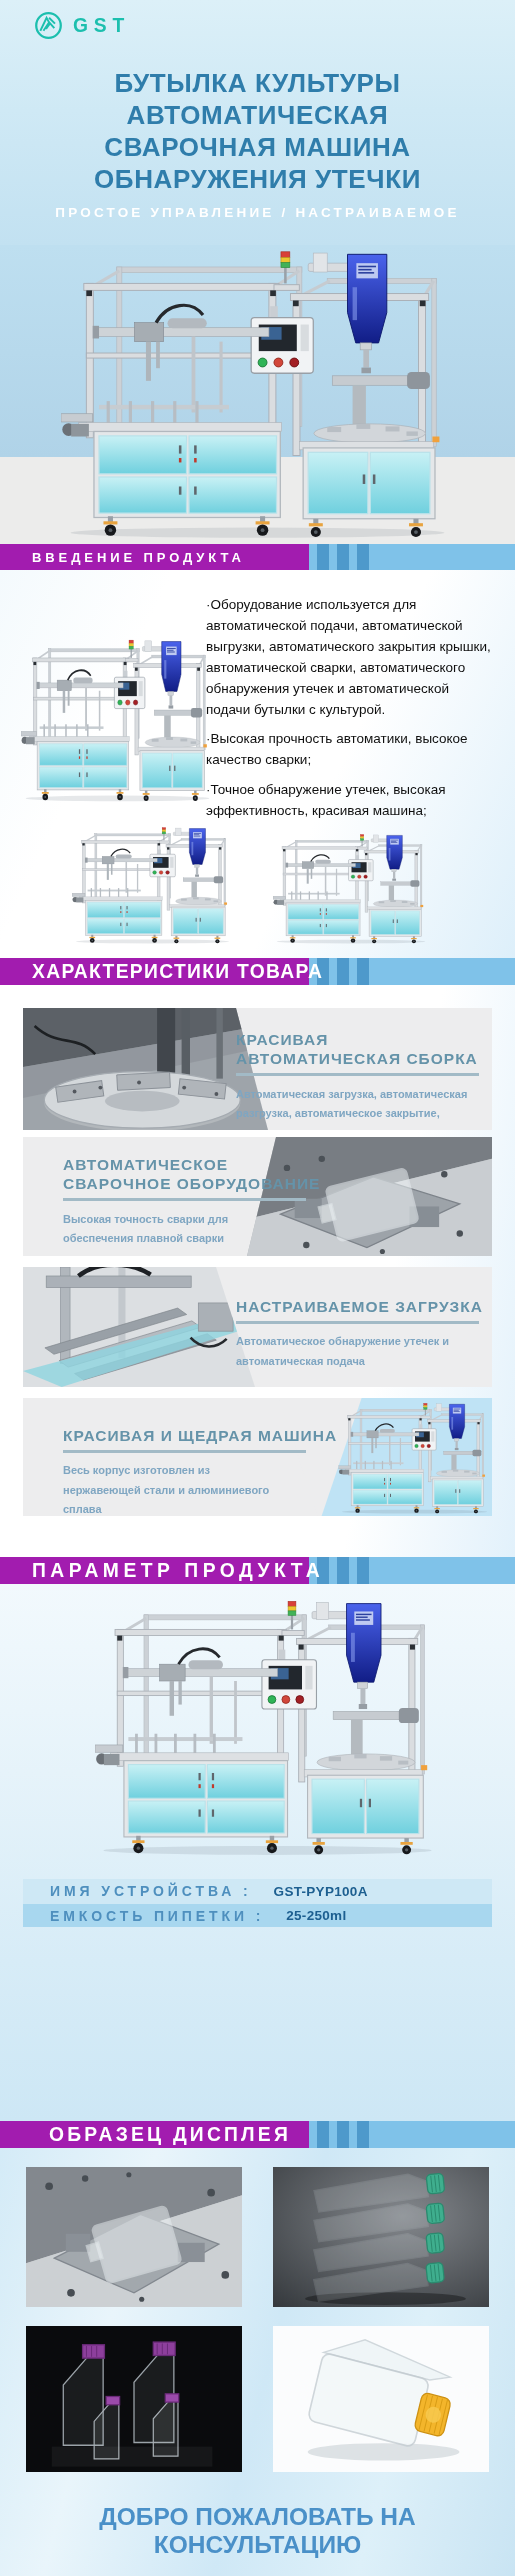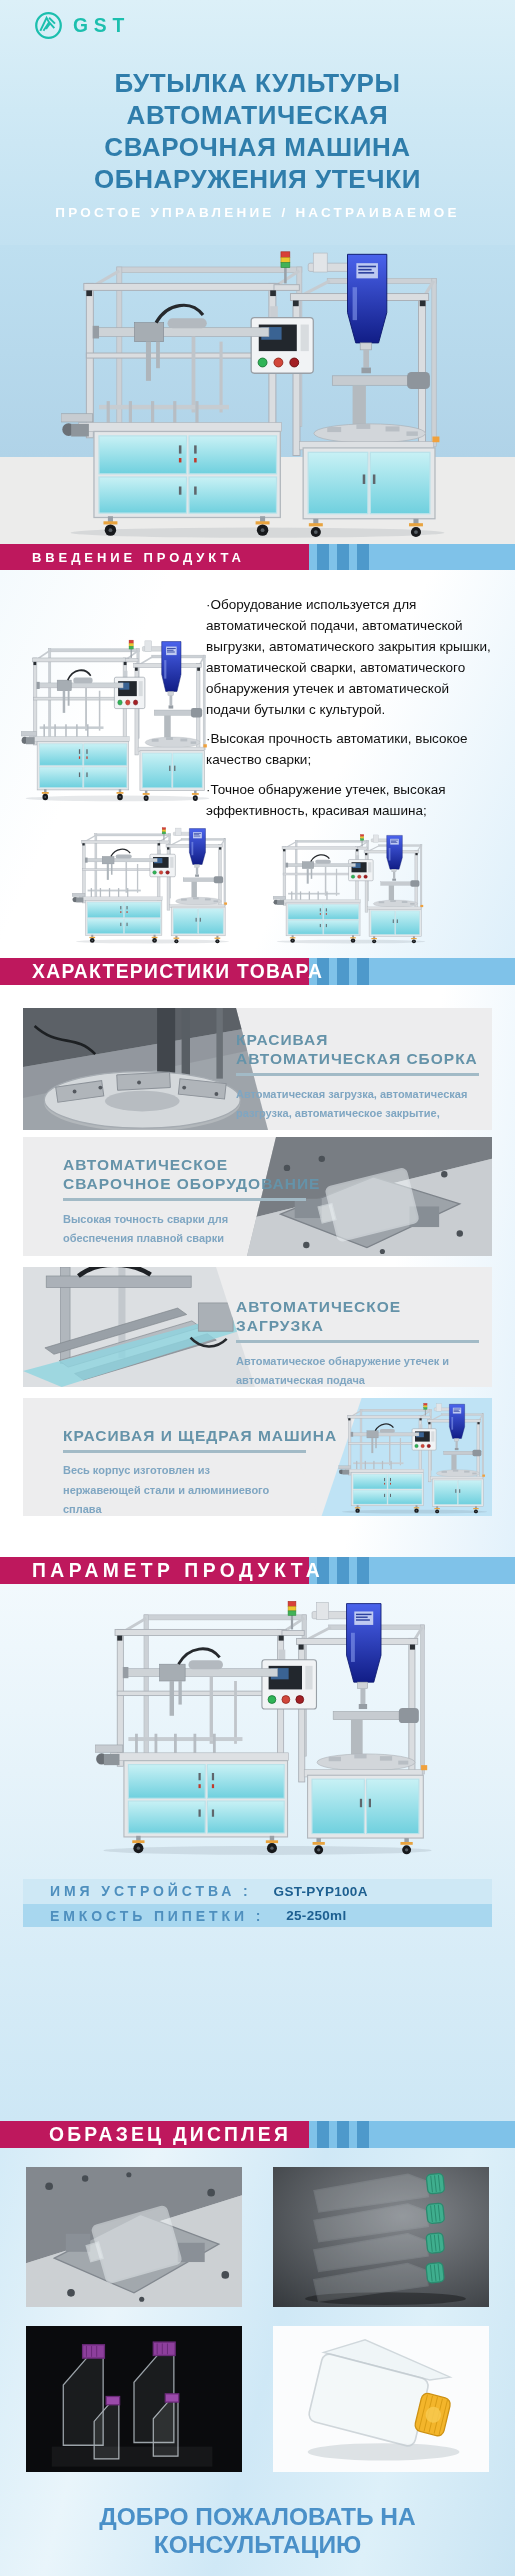--- a/index.html
+++ b/index.html
@@ -25,21 +25,21 @@
   .logo-mark { width:31px; height:31px; }
   .logo-text { color:#1cbfae; font-size:19.3px; font-weight:bold; letter-spacing:5.8px; }
 
   
   .hero-title { position:absolute; left:0; top:67px; width:515px; text-align:center; }
   .hero-title .tl { font-size:26px; line-height:32px; font-weight:bold; color:#2f7dab; letter-spacing:0.6px; }
   .hero-sub { position:absolute; left:0; top:205px; width:515px; text-align:center;
               color:#ffffff; font-size:13.5px; font-weight:bold; letter-spacing:3.2px; }
 
   
-  .sbar { position:absolute; left:0; width:515px; background:#be185d; }
+  .sbar { position:absolute; left:0; width:515px; background:#a21caf; }
   .sbar .sb-right { position:absolute; top:0; bottom:0; left:309px; right:0; background:#7fc2e9; }
   .sbar .sb-stripe { position:absolute; top:0; bottom:0; width:12.2px; background:#4e99cb; }
   .sbar .st1 { left:317px; } .sbar .st2 { left:337px; } .sbar .st3 { left:357px; }
   .sbar .sb-label { position:relative; z-index:2; height:100%; display:flex; align-items:center;
                     padding-left:32px; color:#ffffff; font-weight:bold; }
   .sbar--sm .sb-label { font-size:13px; letter-spacing:3.9px; }
   .sbar--lg .sb-label { font-size:19.3px; letter-spacing:1.3px; }
   .sbar--ls .sb-label { font-size:19.3px; letter-spacing:4.5px; }
   .sbar--md .sb-label { font-size:19.3px; letter-spacing:3.2px; }
 
@@ -393,21 +393,21 @@
           <polygon points="34,126 240,64 254,74 48,136" fill="#99a0a7"></polygon>
           <polygon points="56,146 262,84 276,94 70,156" fill="#b5bbc1"></polygon>
           <polygon points="80,166 286,104 300,114 94,176" fill="#9aa1a8"></polygon>
         </g>
         <polygon points="0,162 318,76 360,92 60,187" fill="#8fd4e0" opacity="0.8"></polygon>
         <rect x="272" y="56" width="54" height="44" fill="#aab0b6" stroke="#858c93"></rect>
         <path d="M260,110 C276,128 300,128 316,112" fill="none" stroke="#26292d" stroke-width="4"></path>
       </svg>
     </div>
     <div class="ftxt">
-      <div class="ftitle">АВТОМАТИЧЕСКОЕ ЗАГРУЗКА</div>
+      <div class="ftitle">НАСТРАИВАЕМОЕ ЗАГРУЗКА</div>
       <div class="ftitle"></div>
       <div class="funder"></div>
       <div class="fbody">Автоматическое обнаружение утечек и автоматическая подача</div>
     </div>
   </div>
 
   <div class="fcard fc4">
     <div class="fphoto">
       <svg viewBox="0 0 330 184" preserveAspectRatio="none">
         <rect width="330" height="184" fill="#ededee"></rect>

